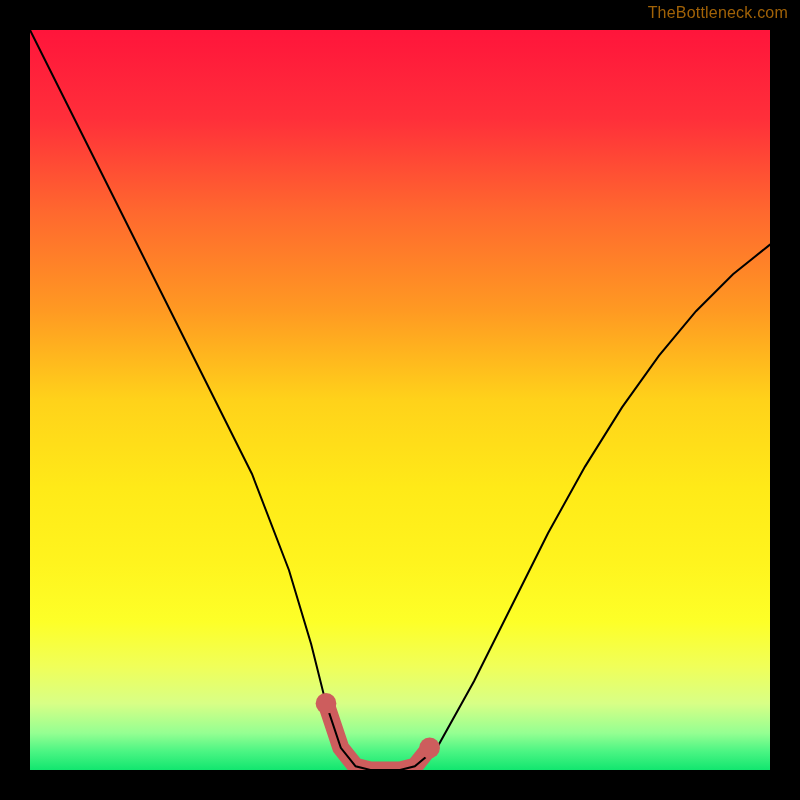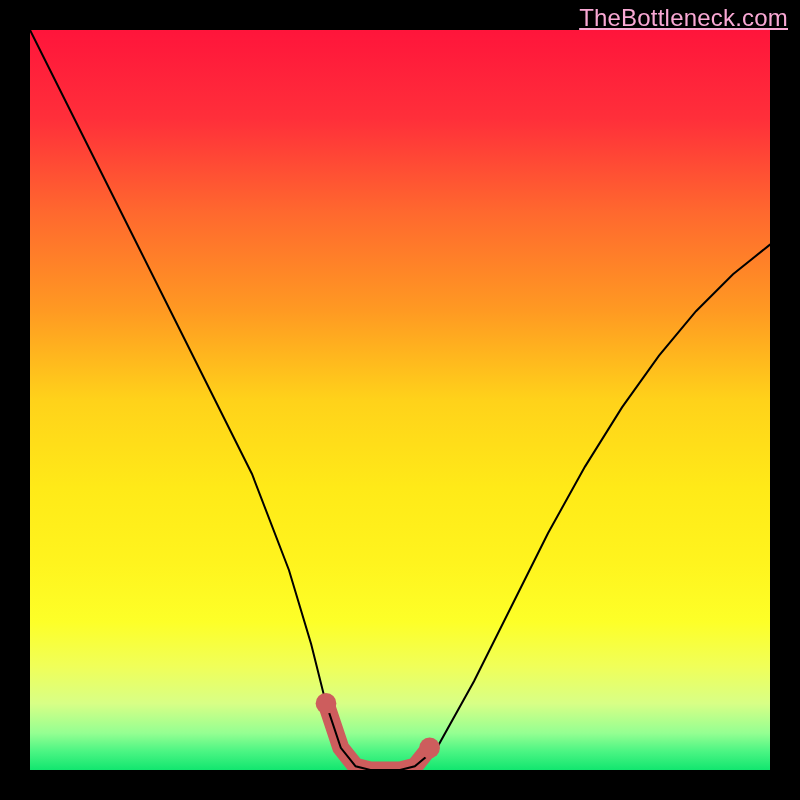--- a/index.html
+++ b/index.html
@@ -46,26 +46,25 @@
     stroke-linecap: round;
     stroke-linejoin: round;
   }
   .curve-layer circle.dot {
     fill: #cd5d5d;
   }
   .watermark {
     position: absolute;
     top: 4px;
     right: 12px;
-    color: #f9a8d4;
-    font-size: 24px;
+    color: #a16207;
+    font-size: 16px;
     font-weight: 500;
     letter-spacing: 0.2px;
     user-select: none;
-    text-decoration: underline;
   }
 </style>
 </head>
 <body>
 
 <div class="frame">
 
   <div class="plot-area">
 
     <svg class="gradient" viewBox="0 0 100 100" preserveAspectRatio="none" width="100%" height="100%">

